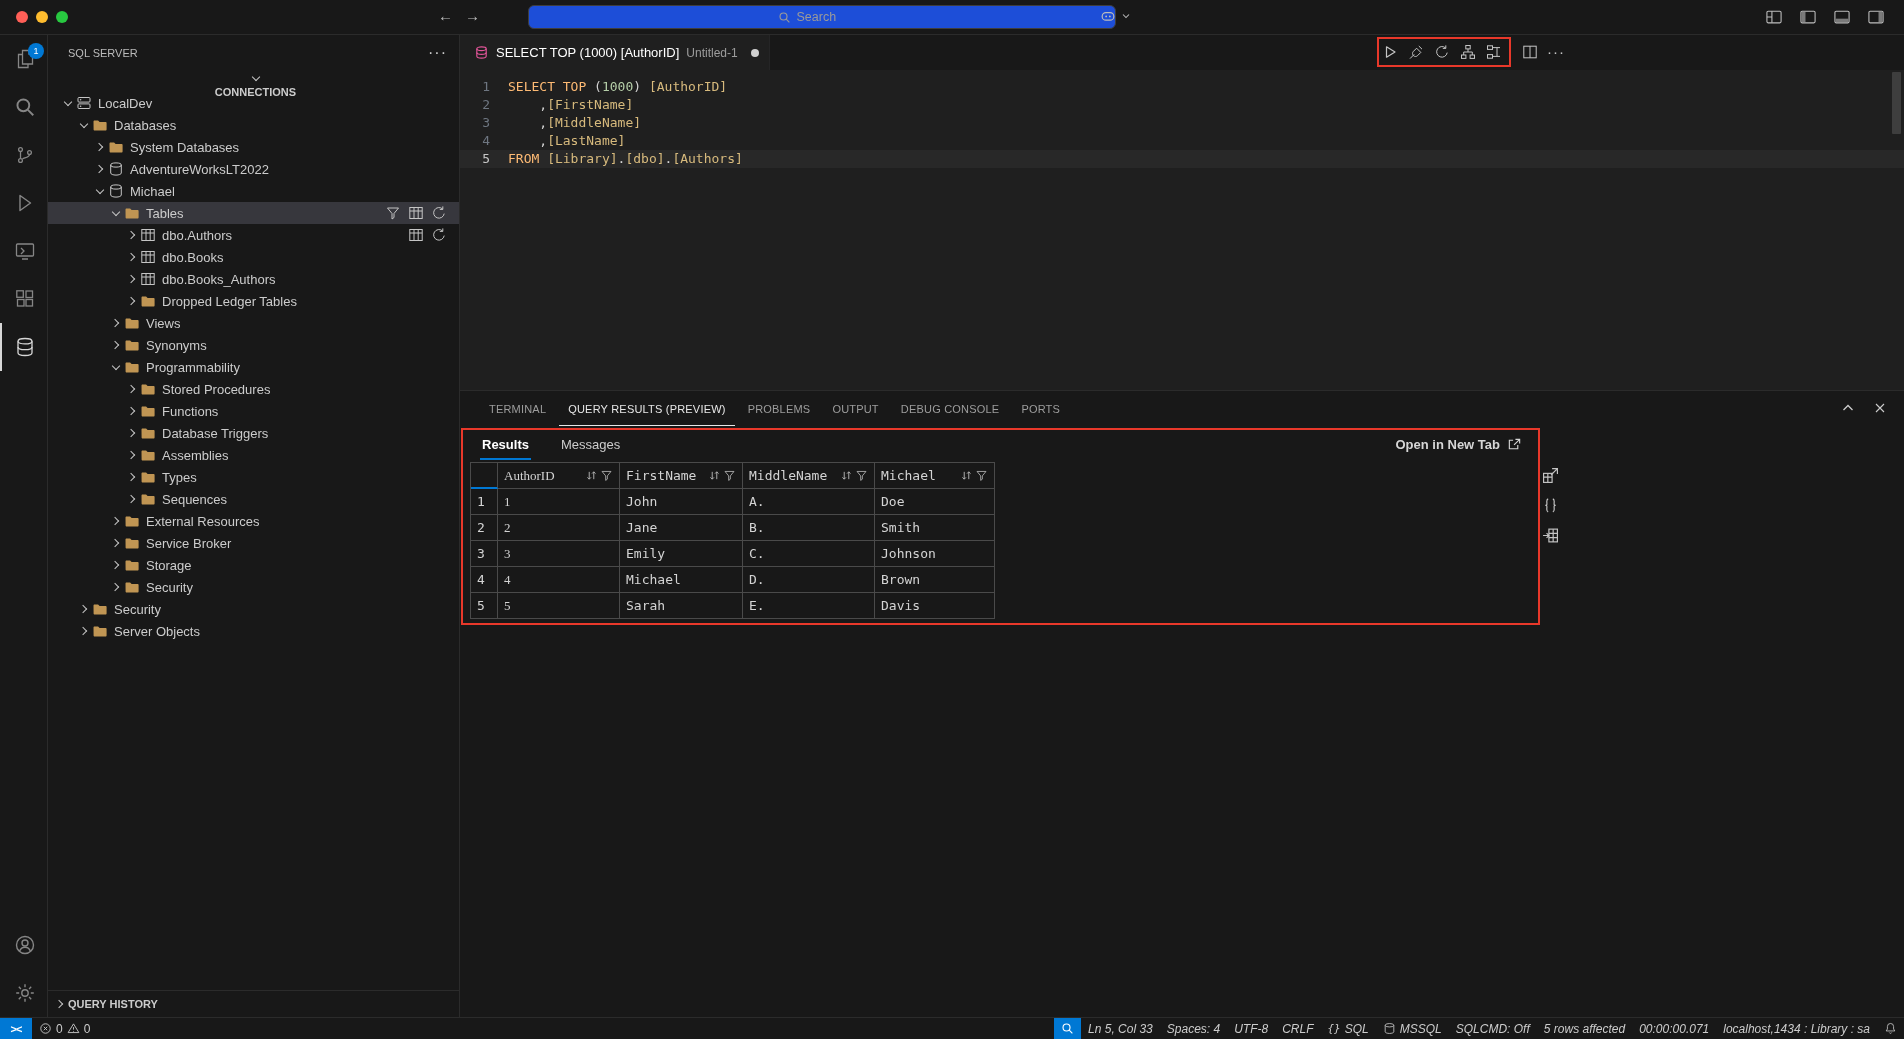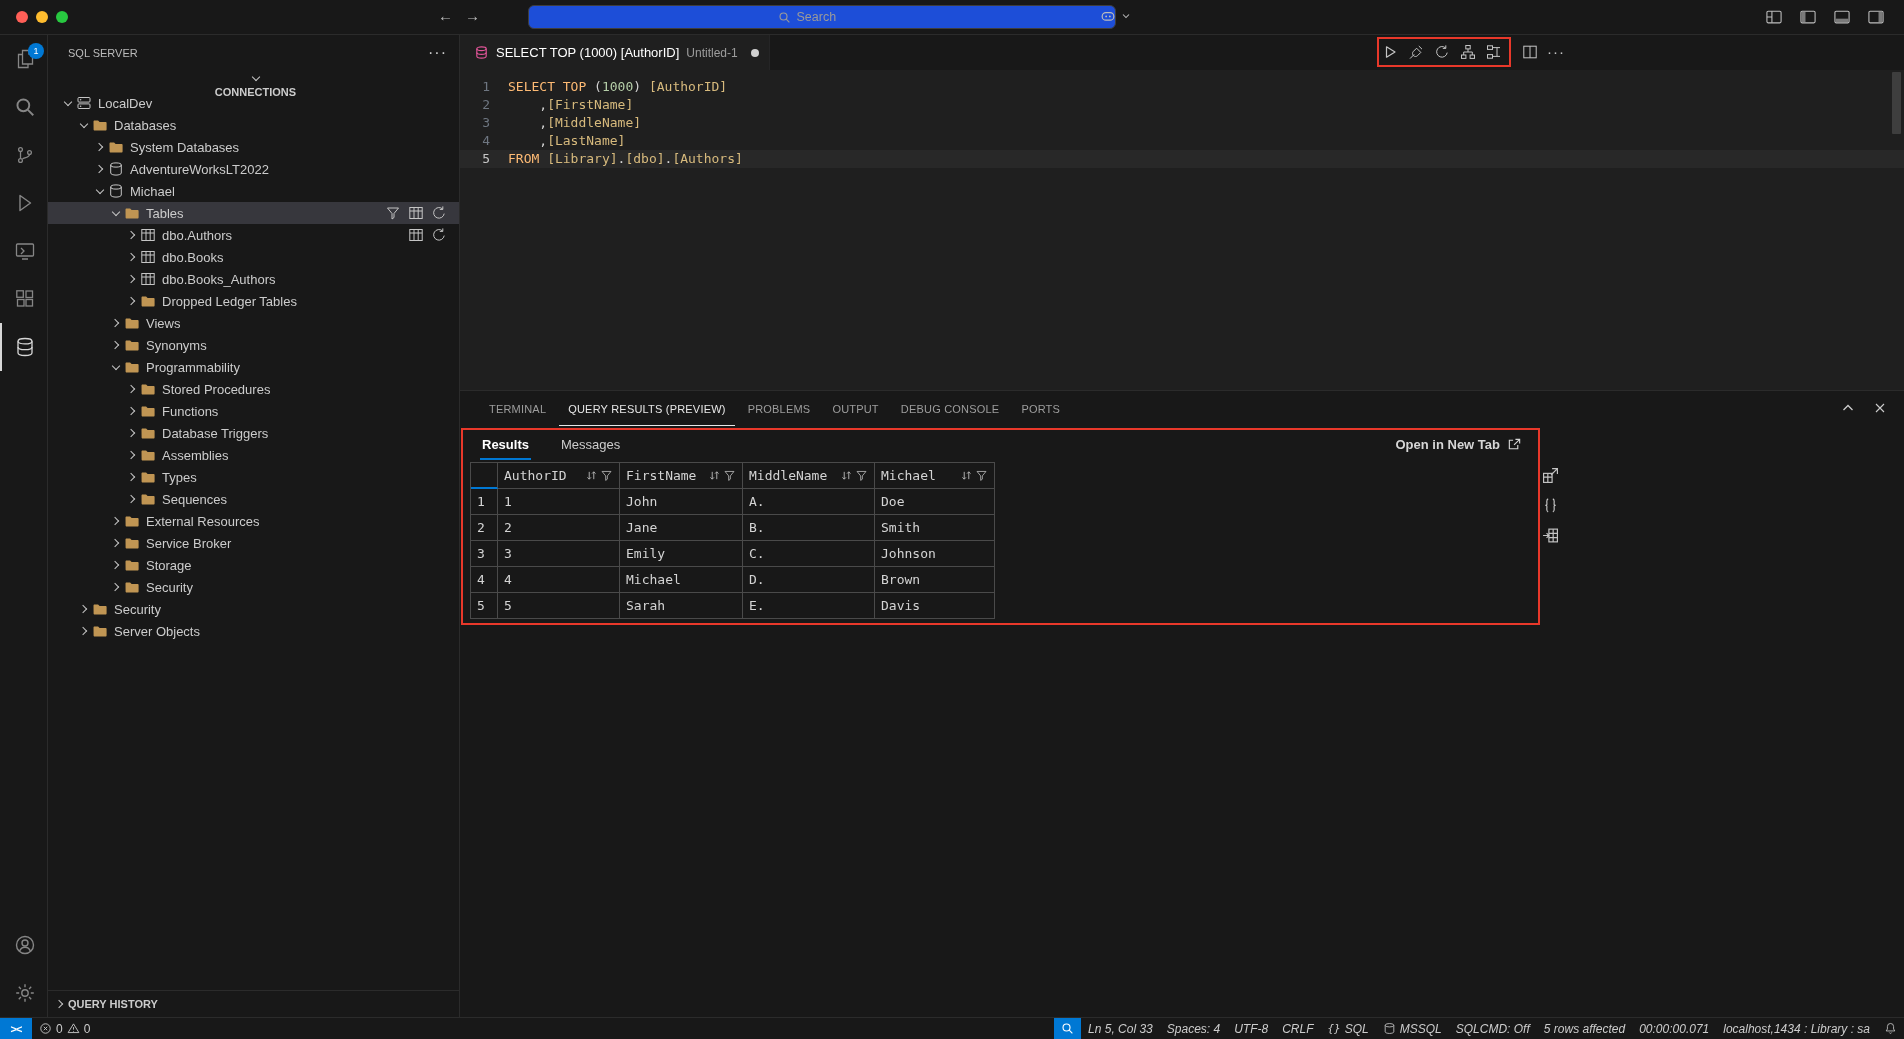--- a/index.html
+++ b/index.html
@@ -96,21 +96,21 @@
   .rhdr { height:36px; display:flex; align-items:center; padding-left:12px; }
   .rtab { margin-right:28px; font-size:13px; color:#cccccc; cursor:pointer; padding:8px 2px; }
   .rtab.active { color:#ffffff; font-weight:bold; box-shadow:inset 0 -2px 0 #0078d4; }
   .opennew { margin-left:auto; display:flex; align-items:center; gap:7px; color:#d6d6d6; font-size:13px; font-weight:bold; cursor:pointer; }
   .opennew svg { width:15px; height:15px; }
   .rgrid { margin-left:2px; font-family:"DejaVu Sans Mono", monospace; font-size:13px; color:#d4d4d4;
            border-top:1px solid #4a4a4a; border-left:1px solid #4a4a4a; display:inline-block; }
   .g-row { display:flex; height:26px; }
   .g-cell { border-right:1px solid #4a4a4a; border-bottom:1px solid #4a4a4a; display:flex; align-items:center; padding:0 6px; overflow:hidden; }
   .g-num { width:27px; flex:0 0 27px; }
-  .g-c0 { width:122px; flex:0 0 122px; }
+  .g-c0 { width:122px; flex:0 0 122px;font-family:Liberation Serif, serif; }
   .g-c1 { width:123px; flex:0 0 123px; }
   .g-c2 { width:132px; flex:0 0 132px; }
   .g-c3 { width:120px; flex:0 0 120px; }
   .g-hcell { justify-content:space-between; gap:4px; cursor:pointer; }
   .g-hcell .hlbl { white-space:nowrap; }
   .g-hicons { display:flex; align-items:center; gap:2px; }
   .g-hicons svg { width:13px; height:13px; color:#bdbdbd; }
   .g-corner { border-bottom:2px solid #0078d4; cursor:pointer; }
   .save-rail { position:absolute; left:1082px; top:76px; display:flex; flex-direction:column; gap:13px; }
   .save-rail svg { width:17px; height:17px; color:#c5c5c5; cursor:pointer; }

